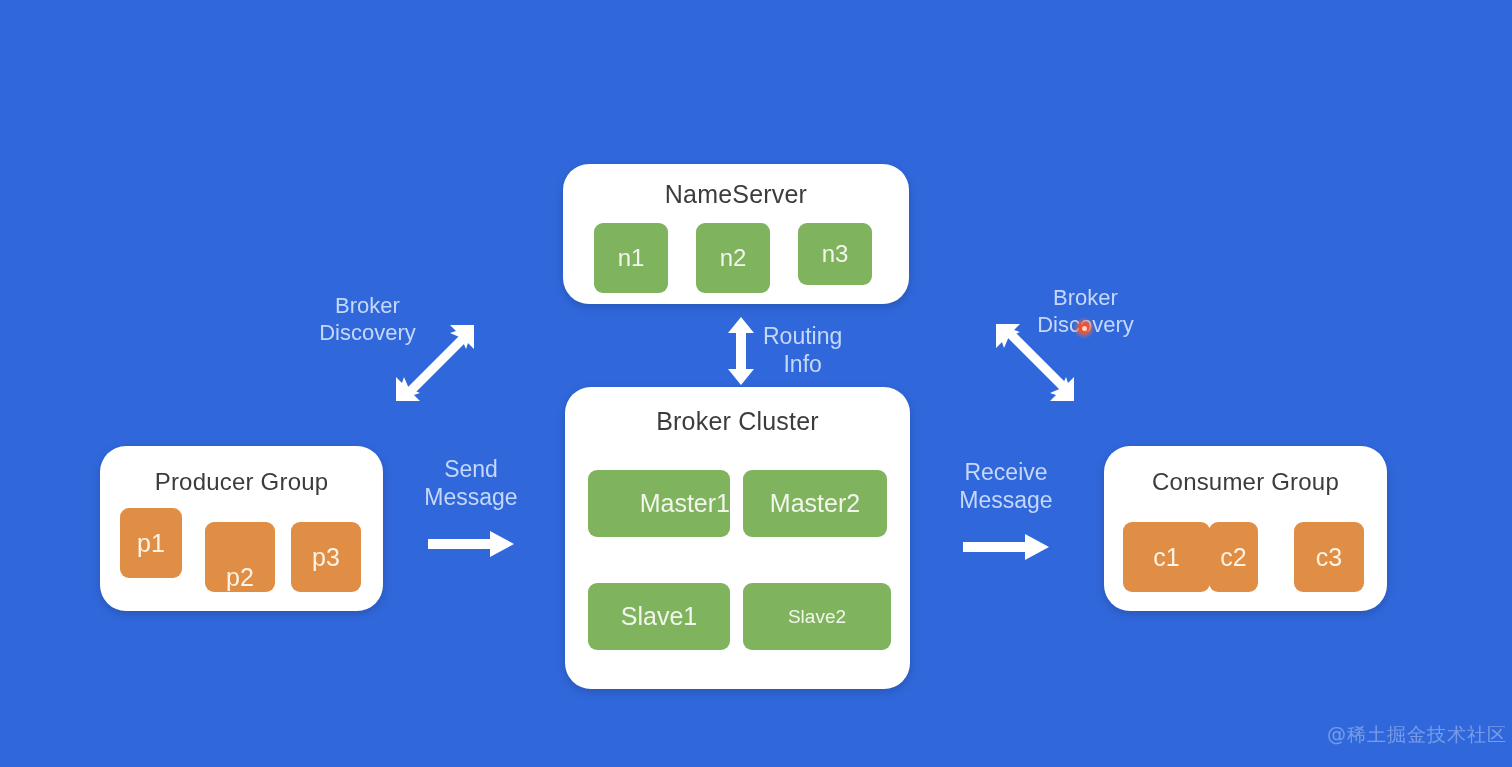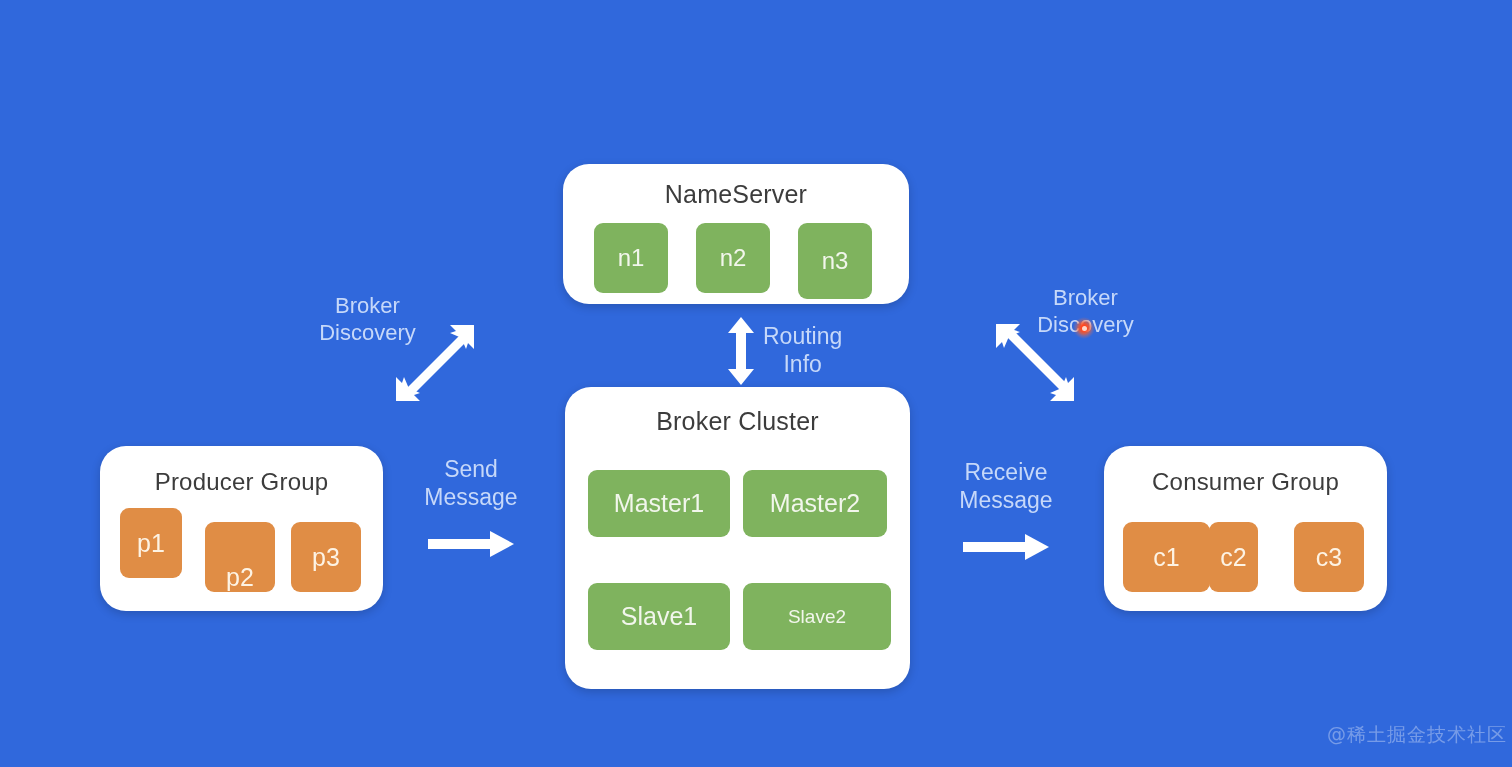--- a/index.html
+++ b/index.html
@@ -112,29 +112,29 @@
     <div class="card-title" style="top:16px; font-size:25px;">NameServer</div>
 
   </div>
 
   <div class="chip green" style="left:594px; top:223px; width:74px; height:70px; font-size:24px;">
     <span>n1</span>
   </div>
   <div class="chip green" style="left:696px; top:223px; width:74px; height:70px; font-size:24px;">
     <span>n2</span>
   </div>
-  <div class="chip green" style="left:798px; top:223px; width:74px; height:76px; font-size:24px;">
+  <div class="chip green" style="left:798px; top:223px; width:74px; height:62px; font-size:24px;">
     <span>n3</span>
   </div>
 
   <div class="card" style="left:565px; top:387px; width:345px; height:302px;">
     <div class="card-title" style="top:20px; font-size:25px;">Broker Cluster</div>
   </div>
 
-  <div class="chip green" style="left:588px; top:470px; width:142px; height:67px; font-size:25px;">
+  <div class="chip green" style="left:588px; top:470px; width:142px; height:67px; font-size:25px;justify-content:flex-end;">
     <span>Master1</span>
   </div>
   <div class="chip green" style="left:743px; top:470px; width:144px; height:67px; font-size:25px;">
     <span>Master2</span>
   </div>
   <div class="chip green" style="left:588px; top:583px; width:142px; height:67px; font-size:25px;">
     <span>Slave1</span>
   </div>
   <div class="chip green" style="left:743px; top:583px; width:148px; height:67px; font-size:19px;">
     <span>Slave2</span>

